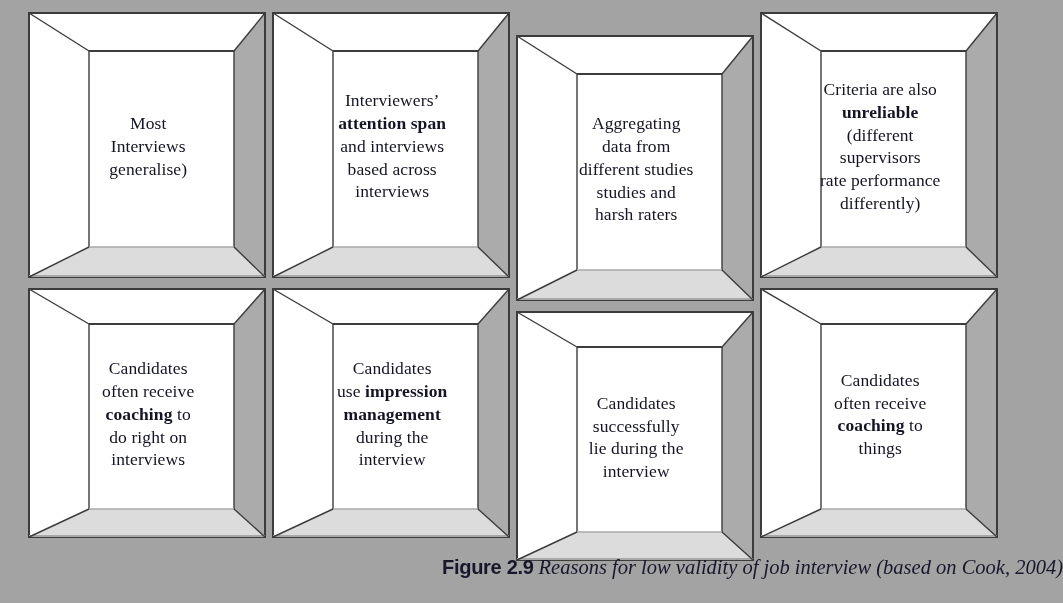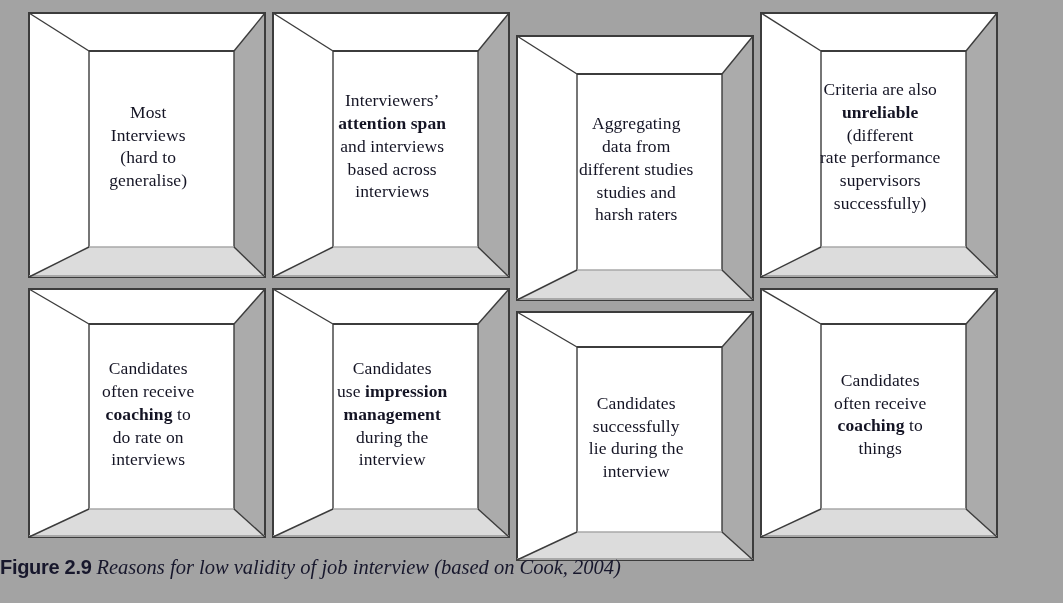--- a/index.html
+++ b/index.html
@@ -71,21 +71,21 @@
   
   .row1 .box-text { left: 13%; right: 12%; top: 16%; bottom: 15%; }
   .row2 .box-text { left: 13%; right: 12%; top: 16%; bottom: 15%; }
 
   
   .caption {
     position: absolute;
     left: 0;
     top: 556px;
     width: 1063px;
-    text-align: left;
+    text-align: right;
     font-size: 20px;
     color: #17172c;
     white-space: nowrap;
   }
   .caption .cap-label {
     font-weight: bold;
     font-style: normal;
     font-family: "Liberation Sans", "DejaVu Sans", sans-serif;
     font-size: 20px;
     letter-spacing: -0.3px;
@@ -119,21 +119,20 @@
             <line x1="1" y1="264" x2="237" y2="264" stroke="#a8a8a8" stroke-width="2"></line>
             <line x1="1" y1="1" x2="61" y2="39" stroke="#3c3c3c" stroke-width="1.4"></line>
             <line x1="237" y1="1" x2="206" y2="39" stroke="#3c3c3c" stroke-width="1.4"></line>
             <line x1="1" y1="265" x2="61" y2="235" stroke="#3c3c3c" stroke-width="1.4"></line>
             <line x1="237" y1="265" x2="206" y2="235" stroke="#3c3c3c" stroke-width="1.4"></line>
           </svg>
           <div class="box-text">
             <div style="width: 100%;">
               <div class="t-line"><span>Most</span></div>
               <div class="t-line"><span>Interviews</span></div>
-              <div class="t-line"><span>(hard to</span></div>
               <div class="t-line"><span>generalise)</span></div>
             </div>
           </div>
         </div>
       <div class="box3d col2">
           <svg class="svg-shell" viewBox="0 0 238 266" preserveAspectRatio="none">
             <polygon points="61,39 206,39 206,235 61,235" fill="#ffffff" shape-rendering="crispEdges"></polygon>
             <polygon points="1,1 237,1 206,39 61,39" fill="#ffffff" shape-rendering="crispEdges"></polygon>
             <polygon points="1,1 61,39 61,235 1,265" fill="#ffffff" shape-rendering="crispEdges"></polygon>
             <polygon points="206,39 237,1 237,265 206,235" fill="#ababab" shape-rendering="crispEdges"></polygon>
@@ -203,23 +202,23 @@
             <line x1="1" y1="1" x2="61" y2="39" stroke="#3c3c3c" stroke-width="1.4"></line>
             <line x1="237" y1="1" x2="206" y2="39" stroke="#3c3c3c" stroke-width="1.4"></line>
             <line x1="1" y1="265" x2="61" y2="235" stroke="#3c3c3c" stroke-width="1.4"></line>
             <line x1="237" y1="265" x2="206" y2="235" stroke="#3c3c3c" stroke-width="1.4"></line>
           </svg>
           <div class="box-text">
             <div style="width: 100%;">
               <div class="t-line"><span>Criteria are also</span></div>
               <div class="t-line"><b>unreliable</b></div>
               <div class="t-line"><span>(different</span></div>
+              <div class="t-line"><span>supervisors</span></div>
               <div class="t-line"><span>rate performance</span></div>
-              <div class="t-line"><span>supervisors</span></div>
-              <div class="t-line"><span>successfully)</span></div>
+              <div class="t-line"><span>differently)</span></div>
             </div>
           </div>
         </div>
     </div>
 
     <div class="row-group row2">
       <div class="box3d col1">
           <svg class="svg-shell" viewBox="0 0 238 250" preserveAspectRatio="none">
             <polygon points="61,36 206,36 206,221 61,221" fill="#ffffff" shape-rendering="crispEdges"></polygon>
             <polygon points="1,1 237,1 206,36 61,36" fill="#ffffff" shape-rendering="crispEdges"></polygon>
@@ -235,21 +234,21 @@
             <line x1="1" y1="1" x2="61" y2="36" stroke="#3c3c3c" stroke-width="1.4"></line>
             <line x1="237" y1="1" x2="206" y2="36" stroke="#3c3c3c" stroke-width="1.4"></line>
             <line x1="1" y1="249" x2="61" y2="221" stroke="#3c3c3c" stroke-width="1.4"></line>
             <line x1="237" y1="249" x2="206" y2="221" stroke="#3c3c3c" stroke-width="1.4"></line>
           </svg>
           <div class="box-text">
             <div style="width: 100%;">
               <div class="t-line"><span>Candidates</span></div>
               <div class="t-line"><span>often receive</span></div>
               <div class="t-line"><b>coaching</b><span> to</span></div>
-              <div class="t-line"><span>do rate on</span></div>
+              <div class="t-line"><span>do right on</span></div>
               <div class="t-line"><span>interviews</span></div>
             </div>
           </div>
         </div>
       <div class="box3d col2">
           <svg class="svg-shell" viewBox="0 0 238 250" preserveAspectRatio="none">
             <polygon points="61,36 206,36 206,221 61,221" fill="#ffffff" shape-rendering="crispEdges"></polygon>
             <polygon points="1,1 237,1 206,36 61,36" fill="#ffffff" shape-rendering="crispEdges"></polygon>
             <polygon points="1,1 61,36 61,221 1,249" fill="#ffffff" shape-rendering="crispEdges"></polygon>
             <polygon points="206,36 237,1 237,249 206,221" fill="#ababab" shape-rendering="crispEdges"></polygon>

